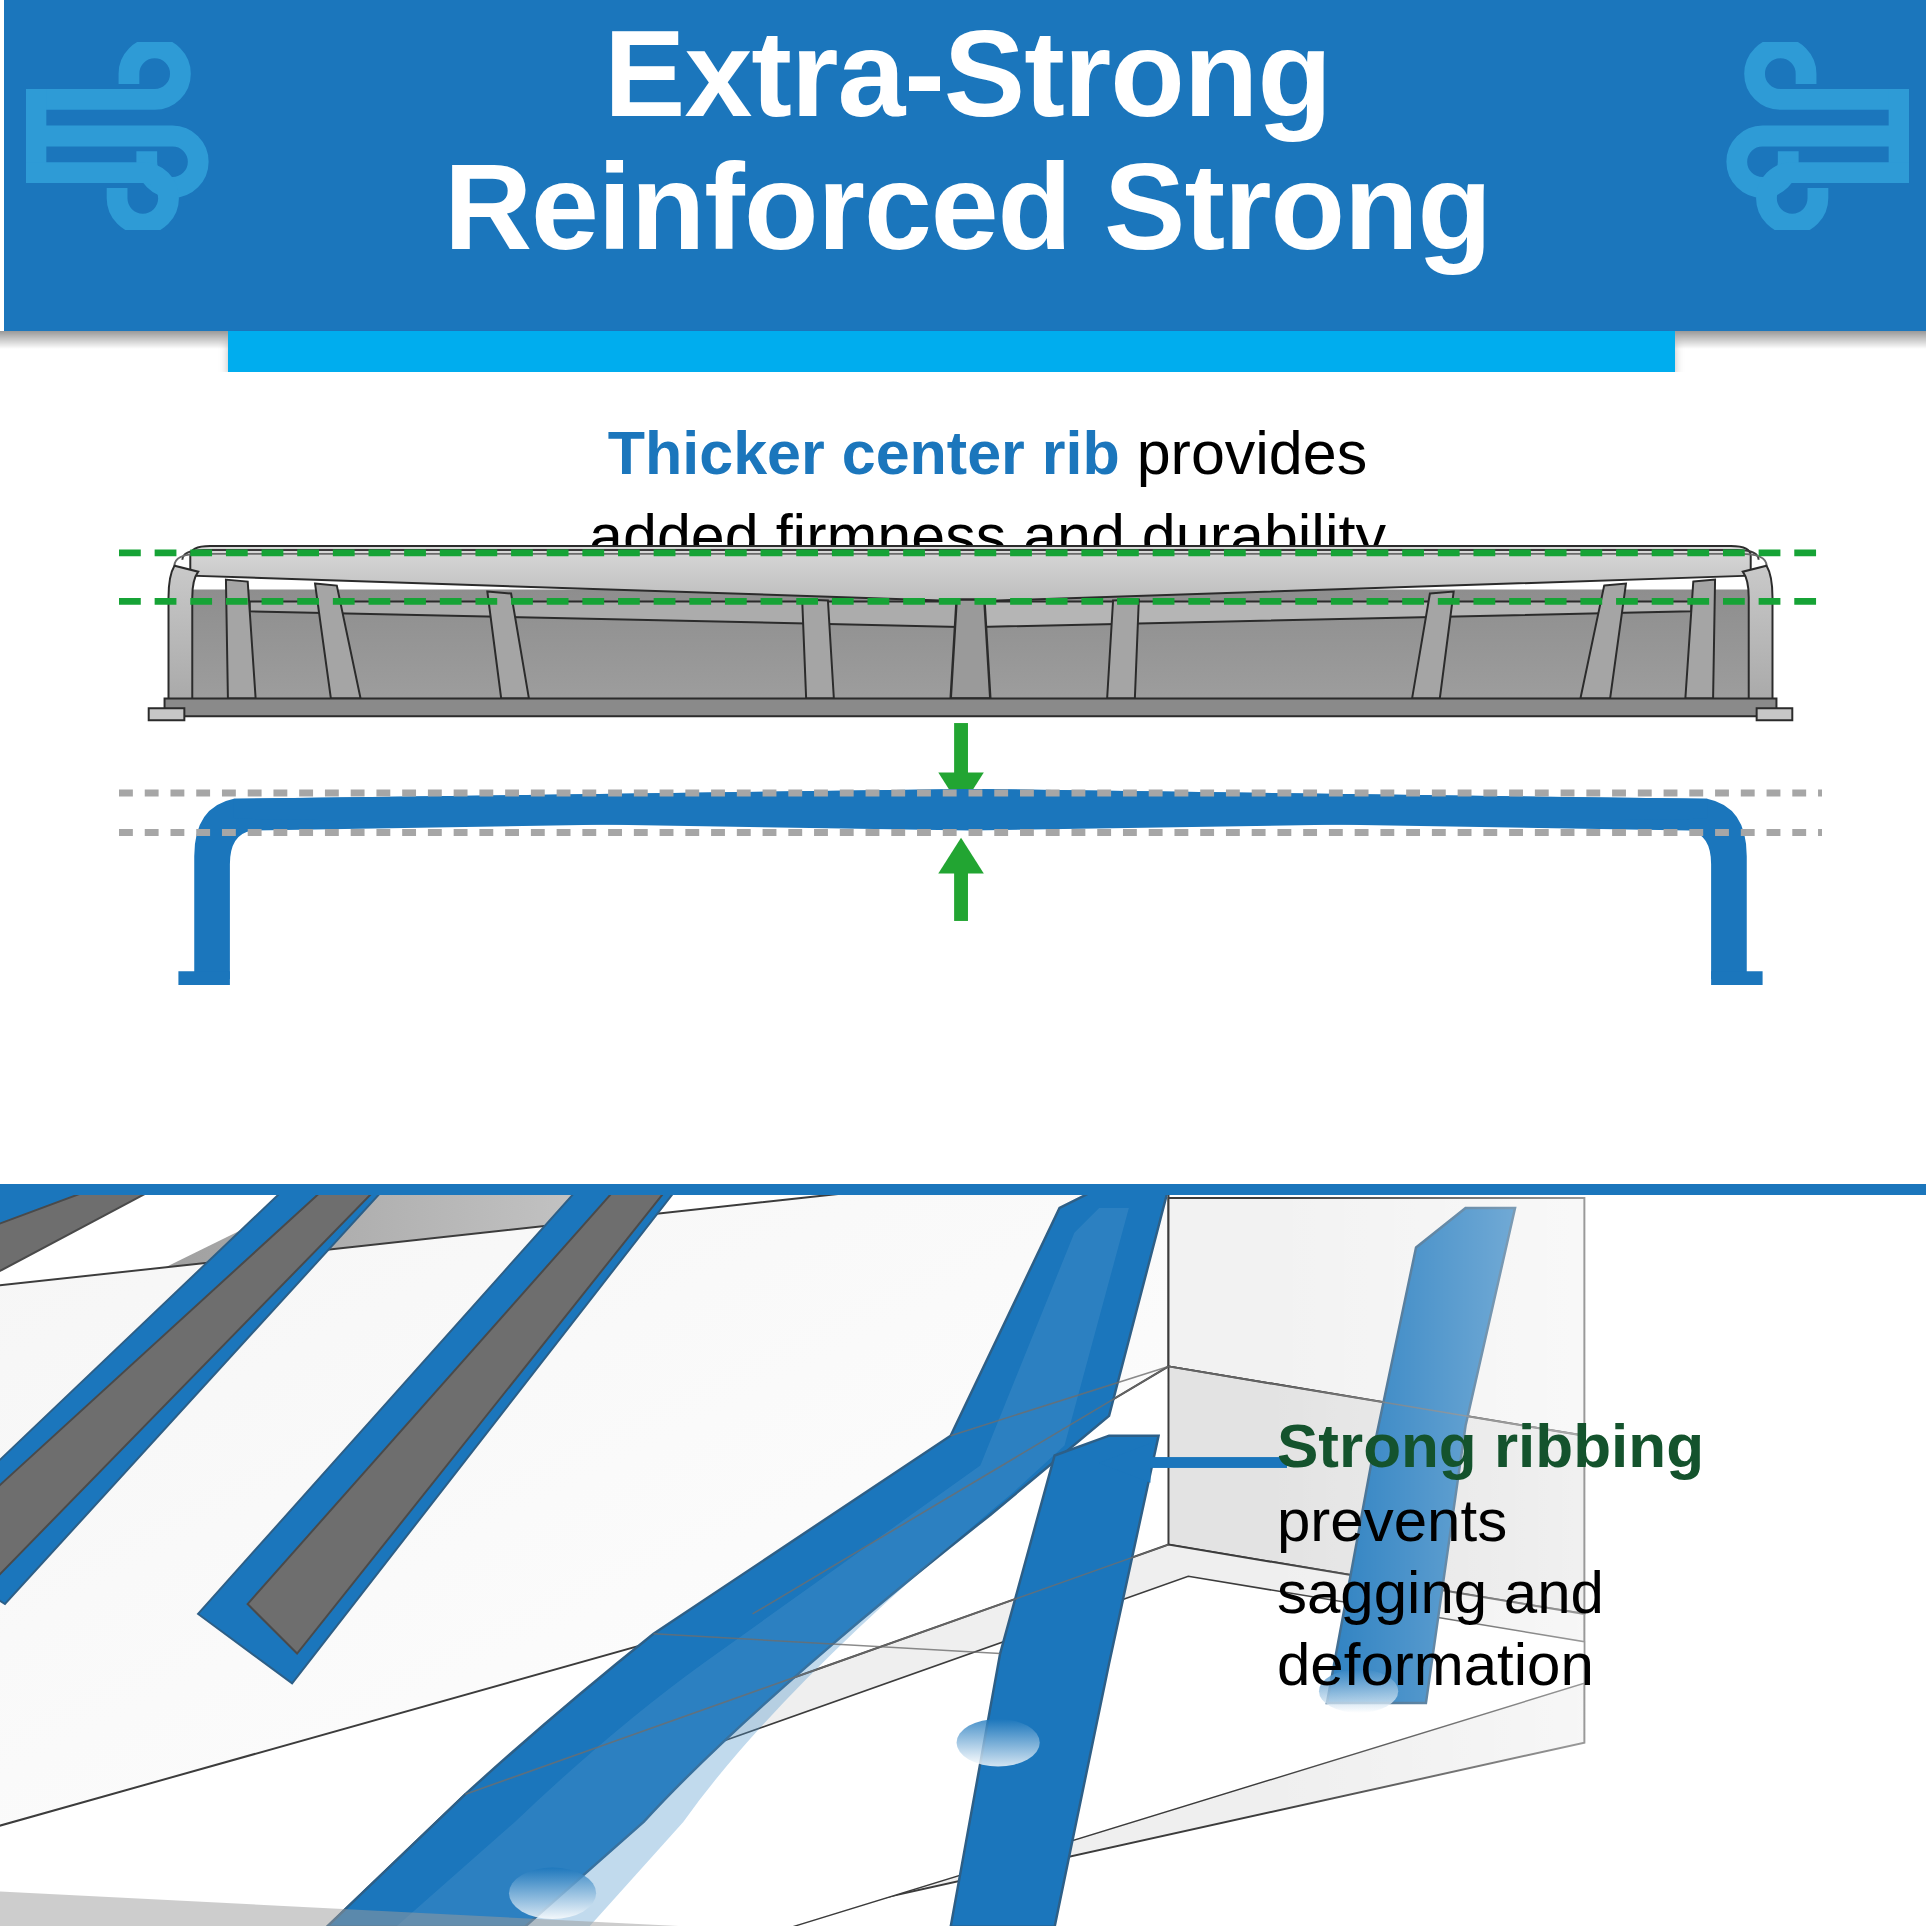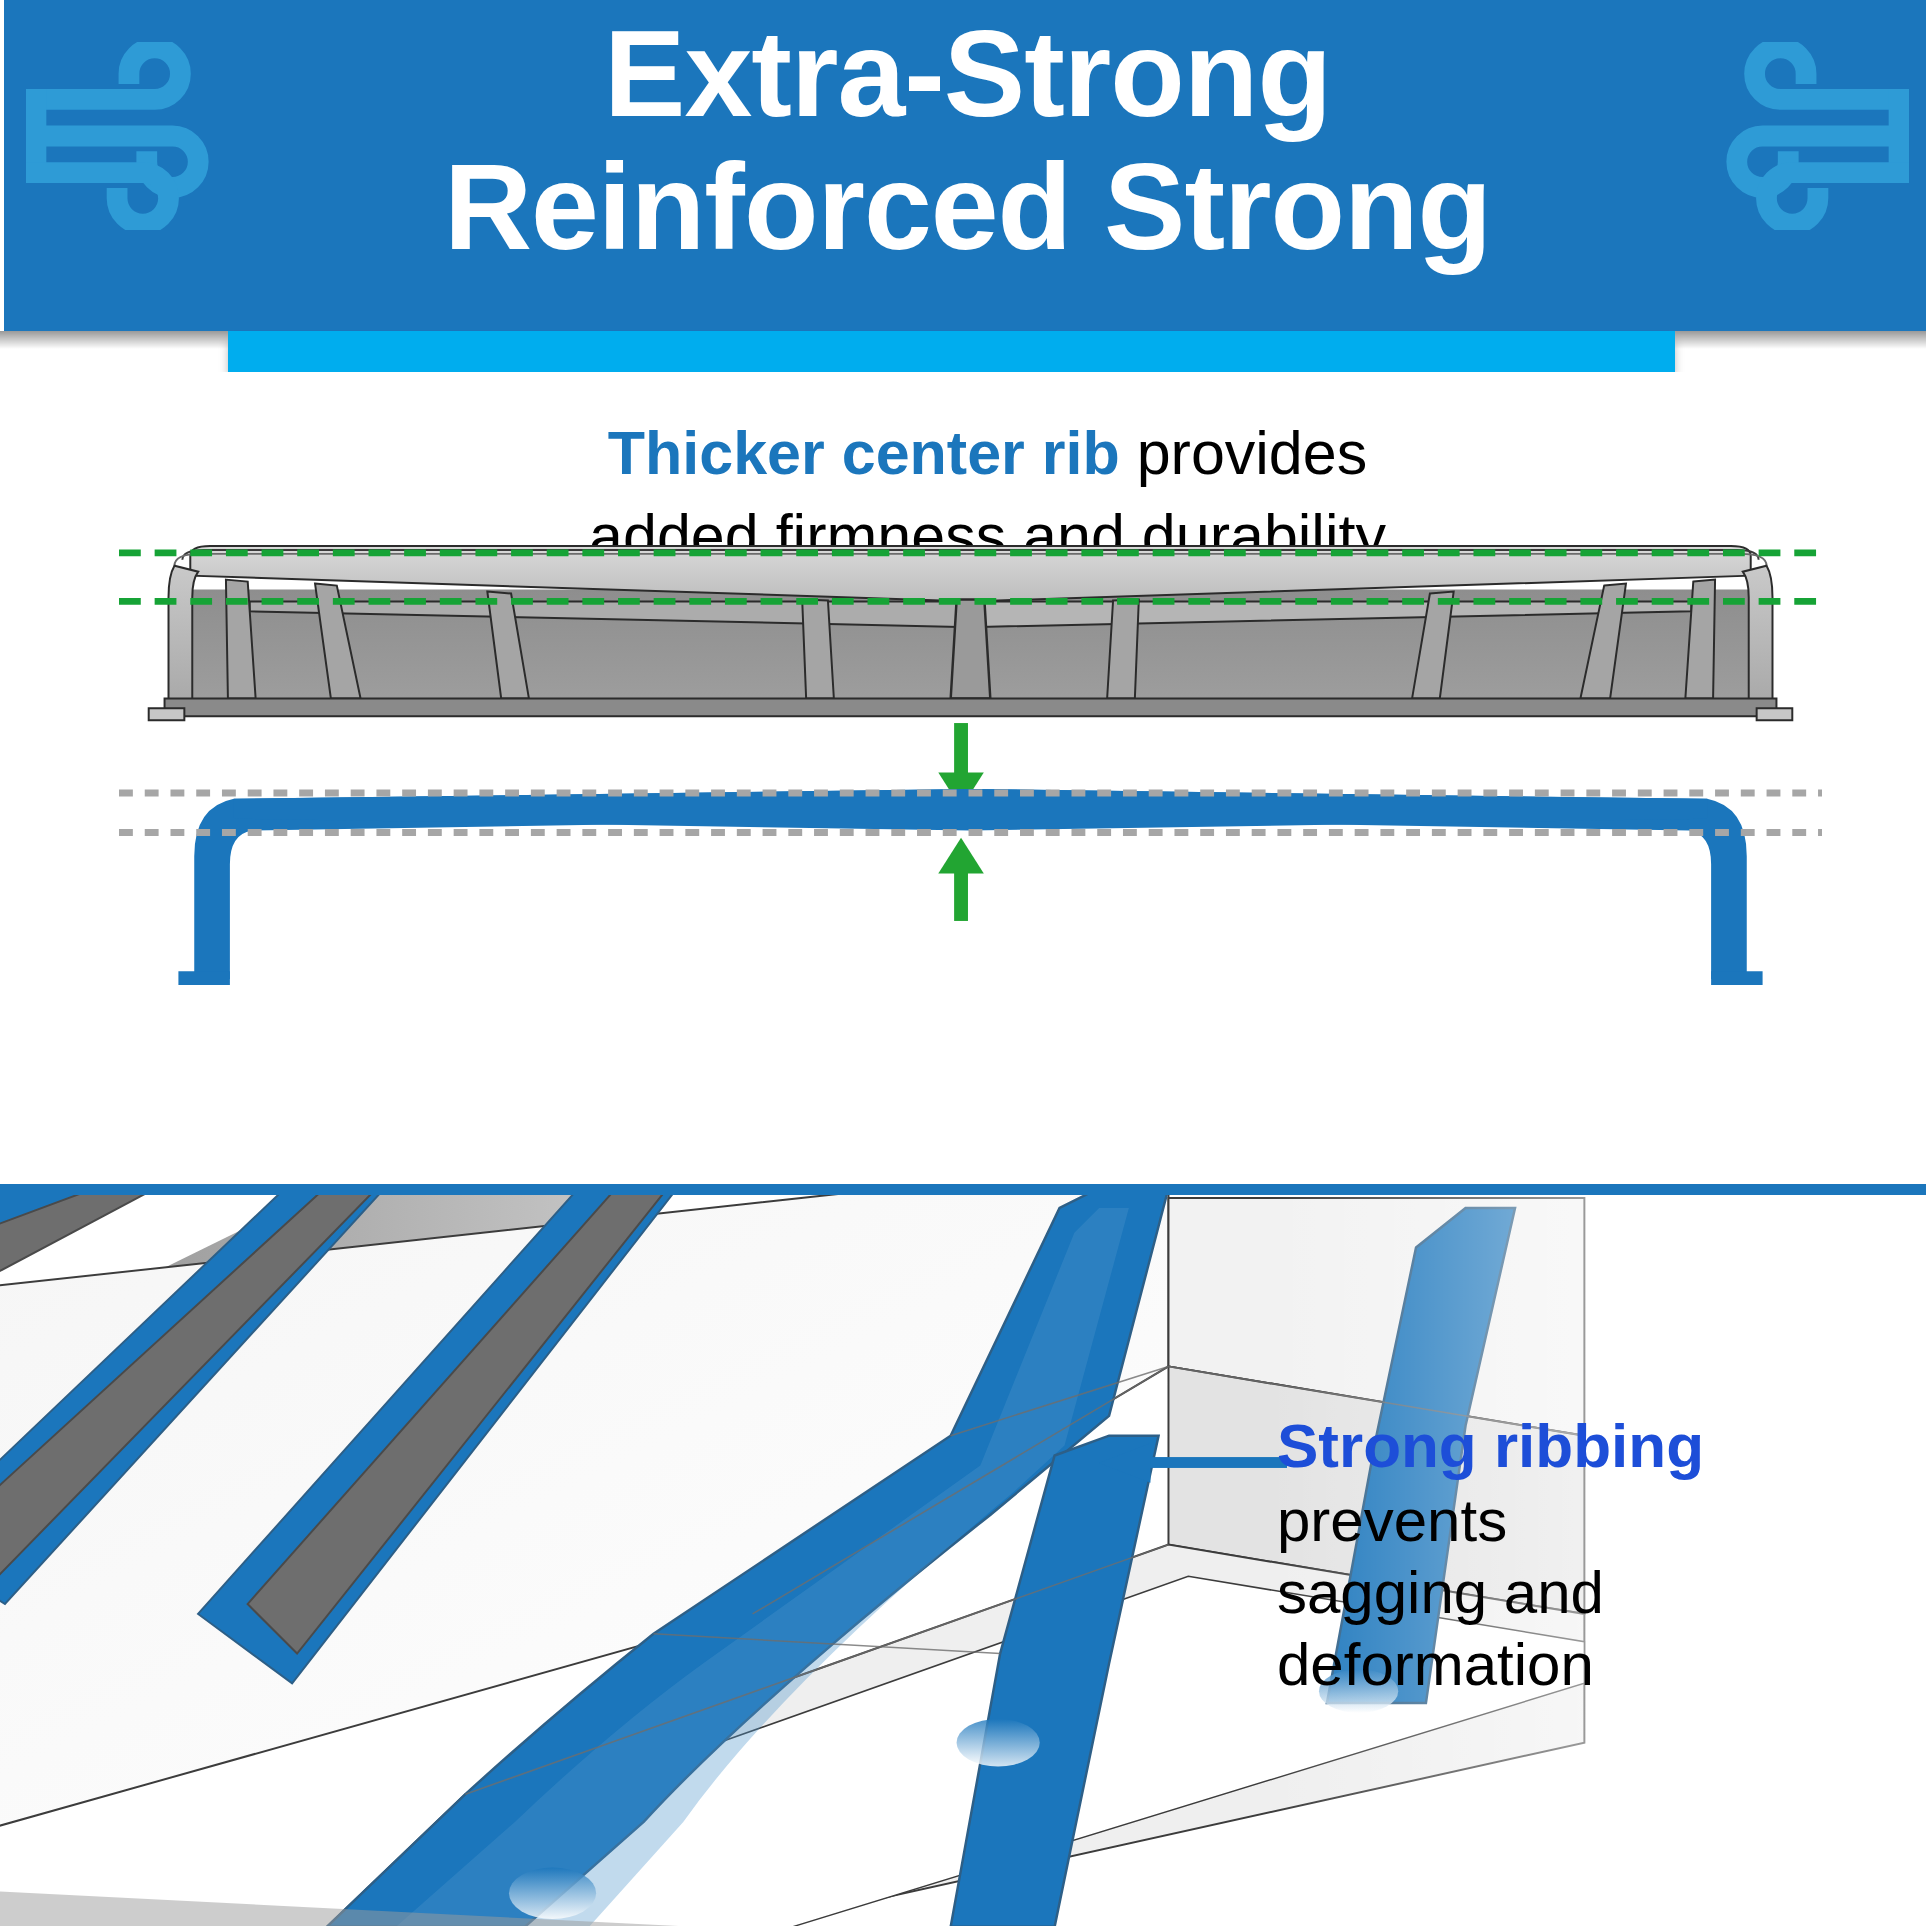--- a/index.html
+++ b/index.html
@@ -38,21 +38,21 @@
   .prof{position:absolute;left:119px;top:401px;width:1703px;height:223px;}
   .arrows{position:absolute;left:871px;top:351px;width:188px;height:198px;}
 
   
   .bottom{position:absolute;left:0;top:1188px;width:1927px;height:739px;
           background:#ffffff;overflow:hidden;}
   .divider{position:absolute;left:0;top:1184px;width:1927px;height:11px;
            background:#1b76bc;z-index:6;}
 
   .callout{position:absolute;left:1277px;top:1410px;width:634px;z-index:8;}
-  .callout-title{font-size:62px;line-height:71px;font-weight:bold;color:#1d4ed8;
+  .callout-title{font-size:62px;line-height:71px;font-weight:bold;color:#14532d;
                  white-space:nowrap;}
   .callout-body{font-size:60px;line-height:72px;color:#000;margin-top:4px;}
   .callout-body span{display:block;}
 
   .callout-arrow{position:absolute;left:1099px;top:1443px;width:188px;height:40px;z-index:8;}
 </style>
 </head>
 <body>
 
 <div class="header">

